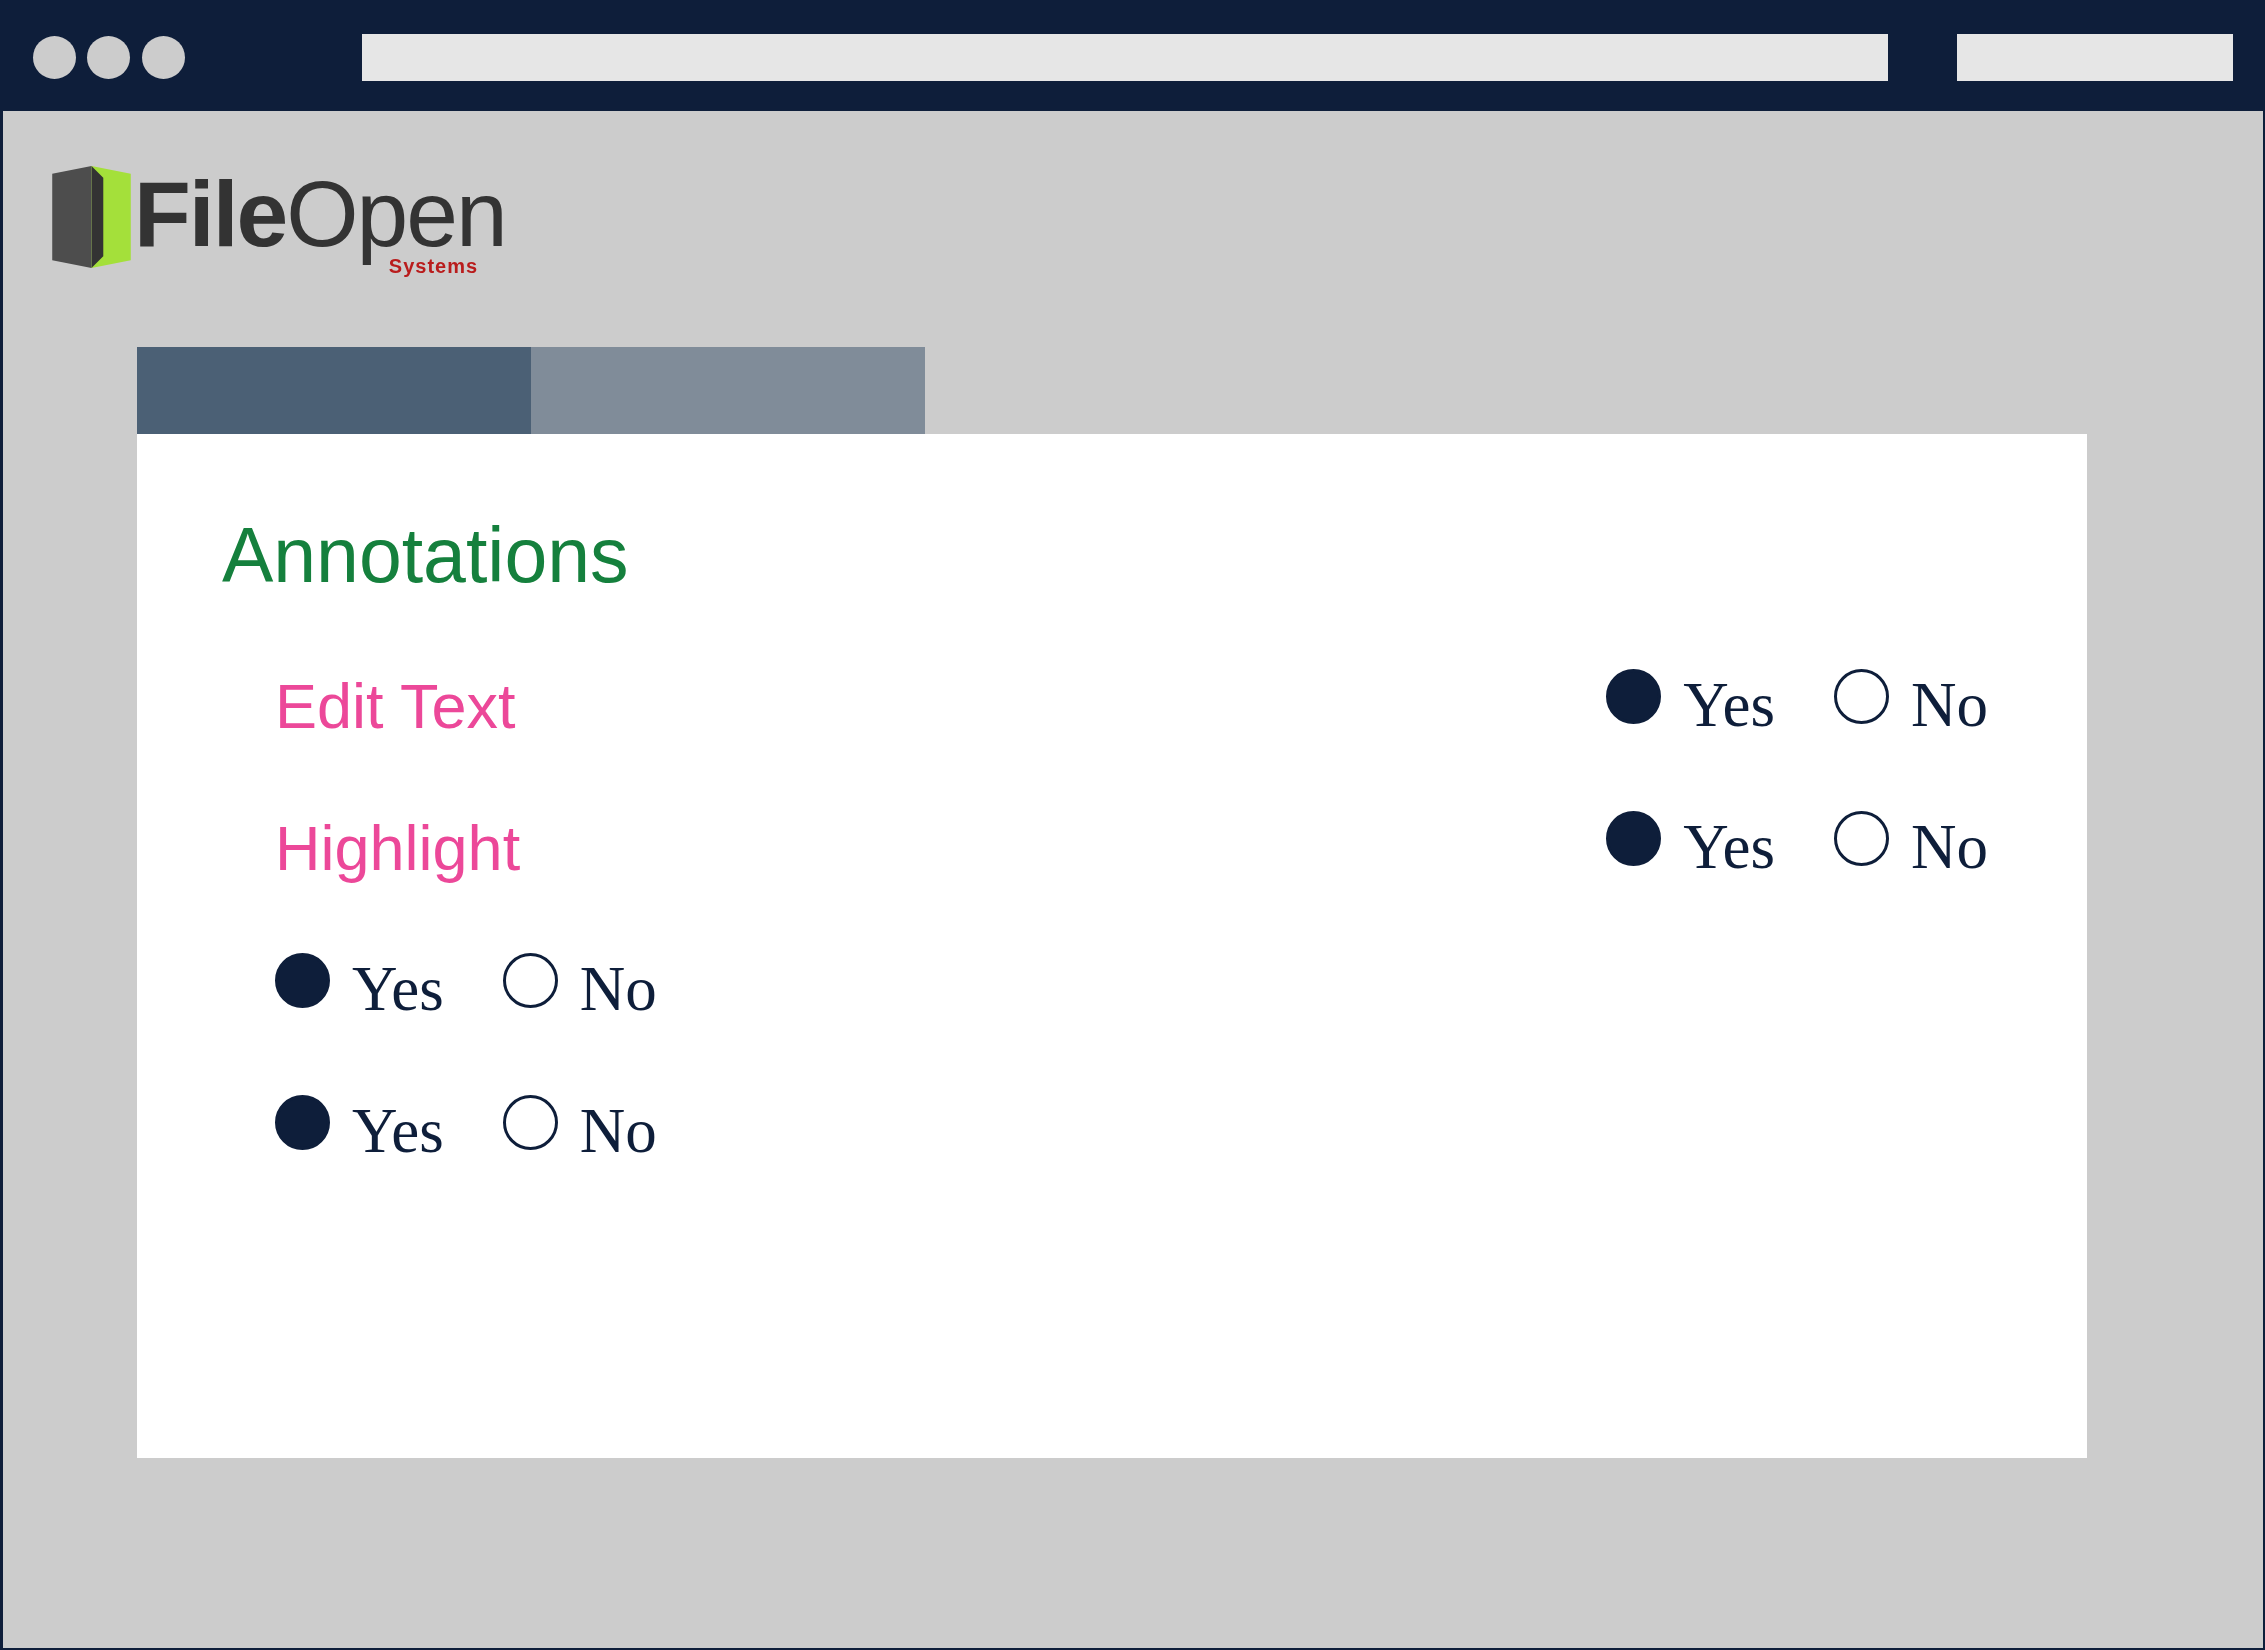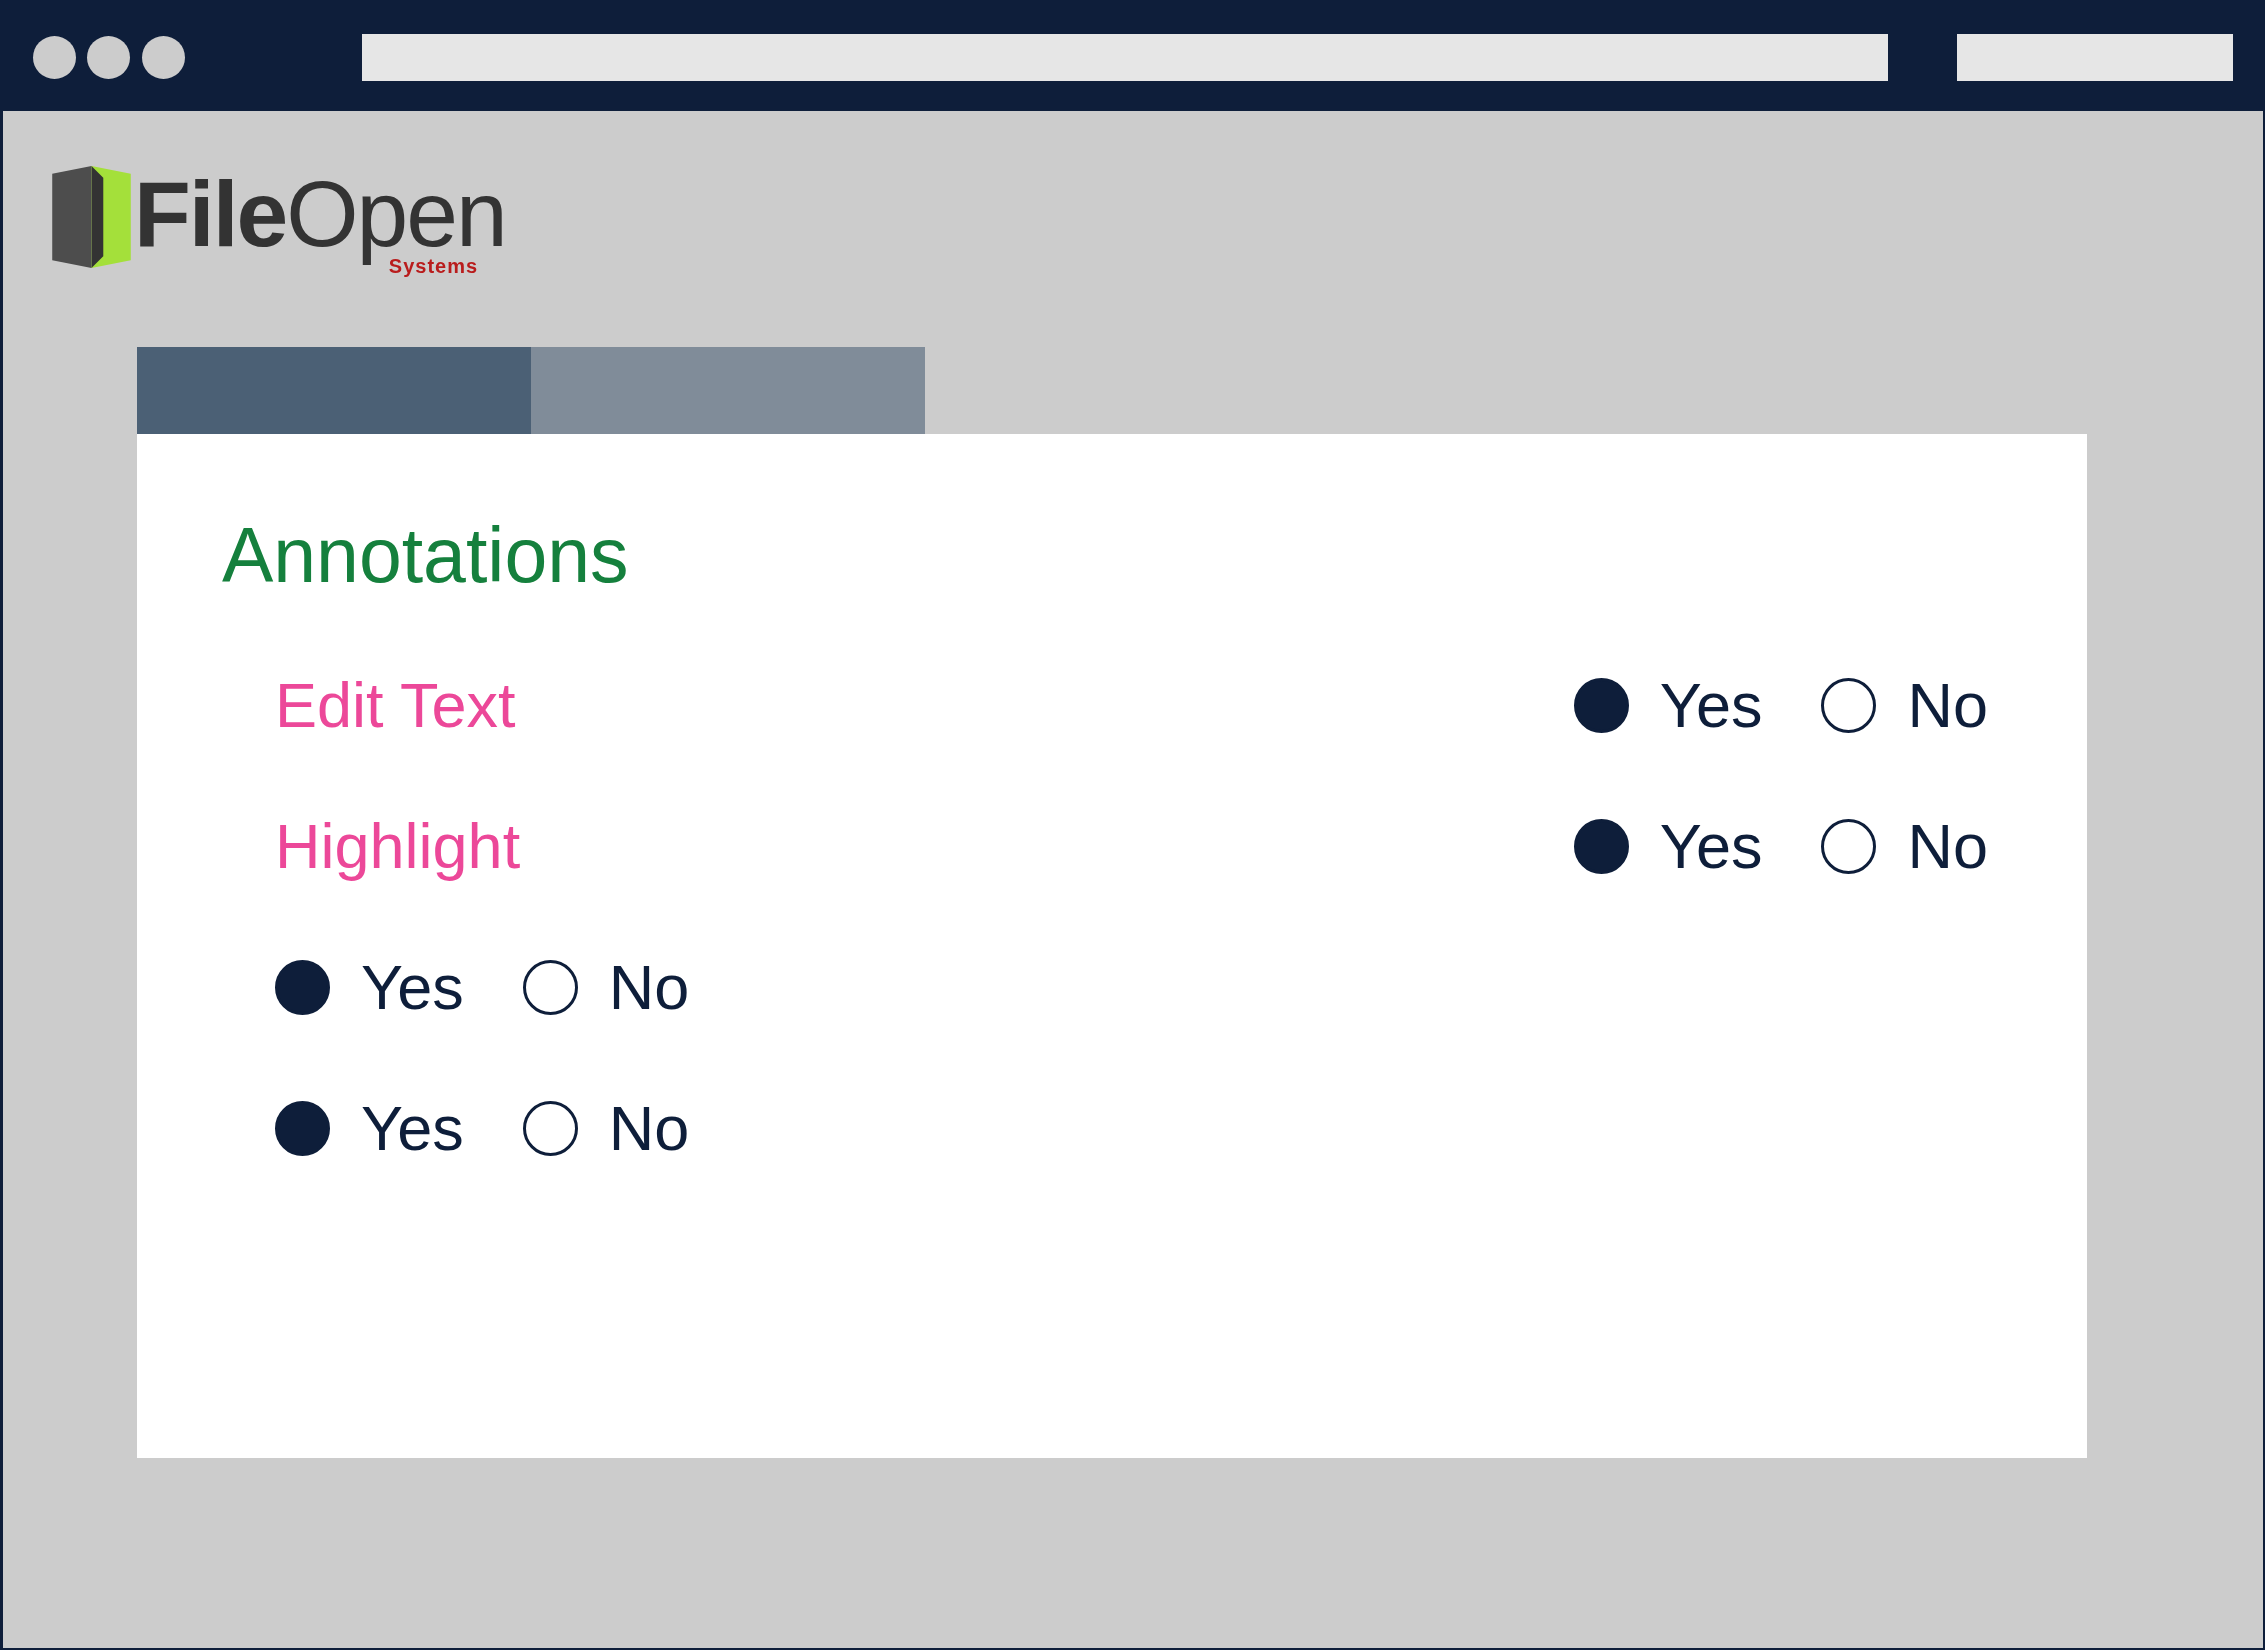--- a/index.html
+++ b/index.html
@@ -139,23 +139,23 @@
       font-weight: 400;
       color: #ec4899;
     }
     .radio-group {
       display: flex;
       gap: 59px;
       align-items: center;
     }
     .radio-item {
       display: flex;
-      align-items: center;
-      gap: 31px;
+      gap: 22px;
       cursor: pointer;
+      font-family: Liberation Serif, serif;
     }
     .radio-circle {
       width: 55px;
       height: 55px;
       border-radius: 50%;
       border: 3.9px solid #0e1e3a;
       background: #ffffff;
       flex-shrink: 0;
     }
     .radio-circle.selected {

